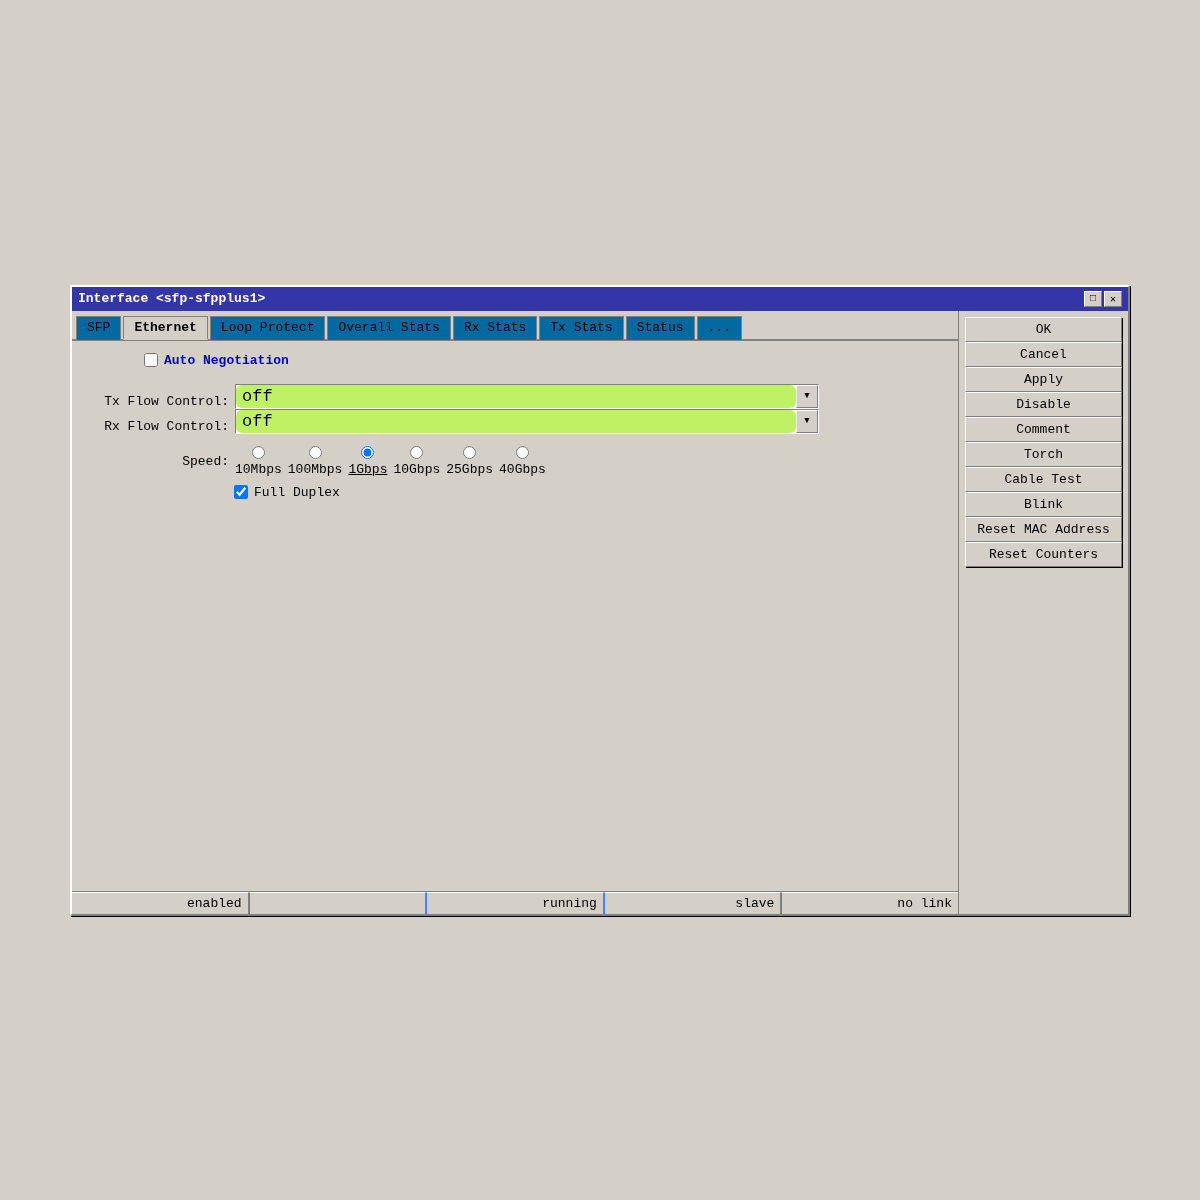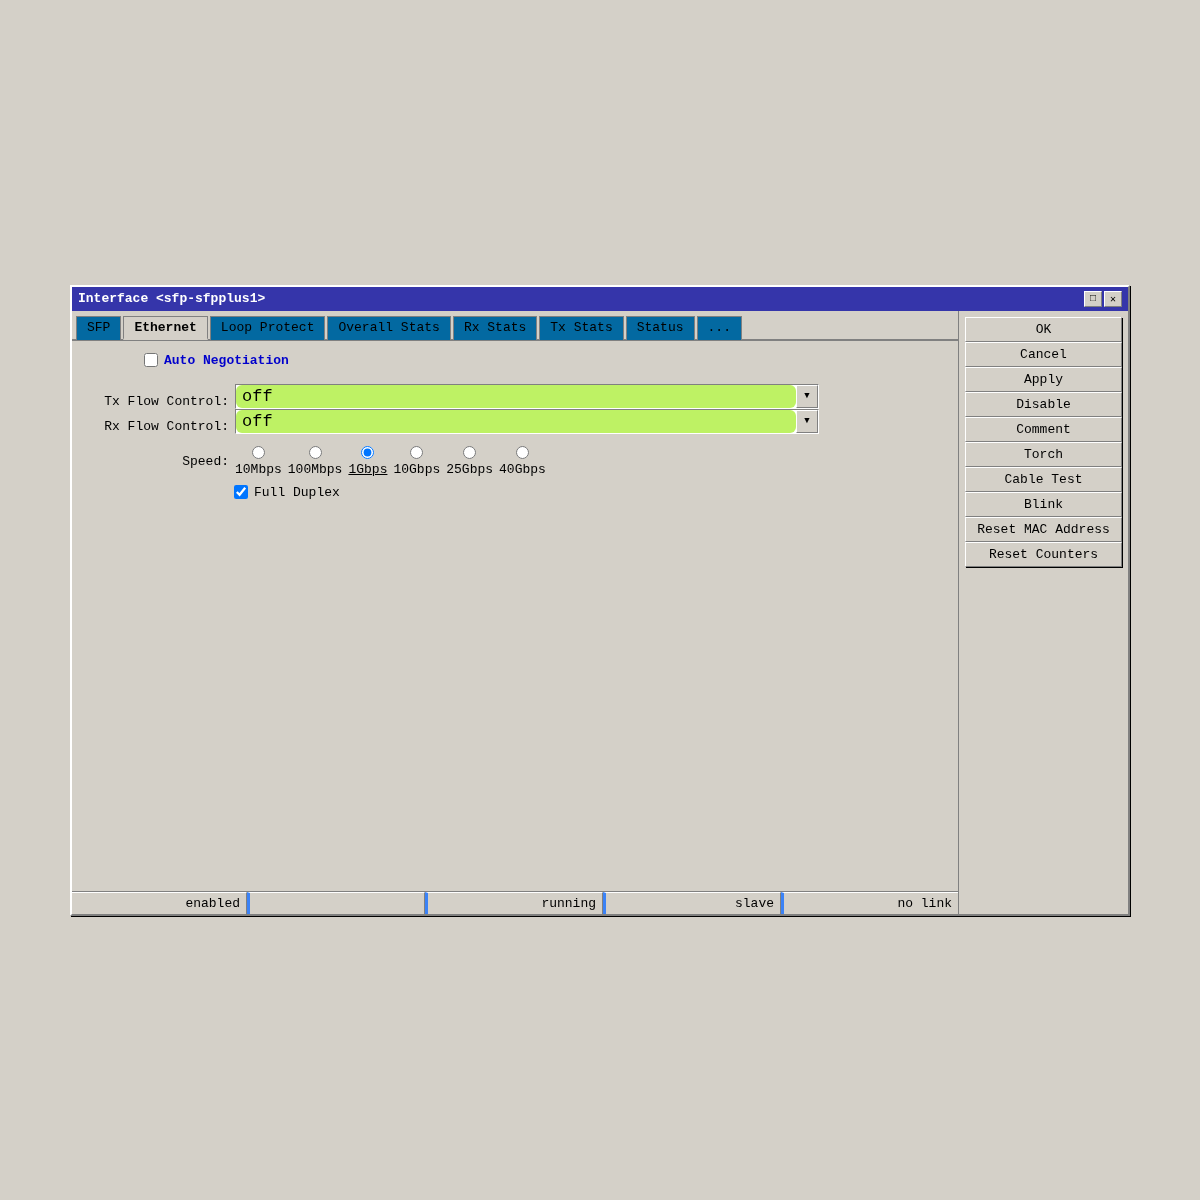--- a/index.html
+++ b/index.html
@@ -225,21 +225,21 @@
       text-align: right;
     }
 
     .status-cell {
       flex: 1;
       padding: 3px 6px;
       border-right: 1px solid #808080;
       font-family: 'Courier New', Courier, monospace;
       font-size: 13px;
       border-top: 1px solid #ffffff;
-      border-left: 3px solid #3b82f6;
+      border-left: 1px solid #3b82f6;
     }
 
     .status-cell:first-child {
       border-left: none;
     }
 
     .status-cell:last-child {
       border-right: none;
     }
 

